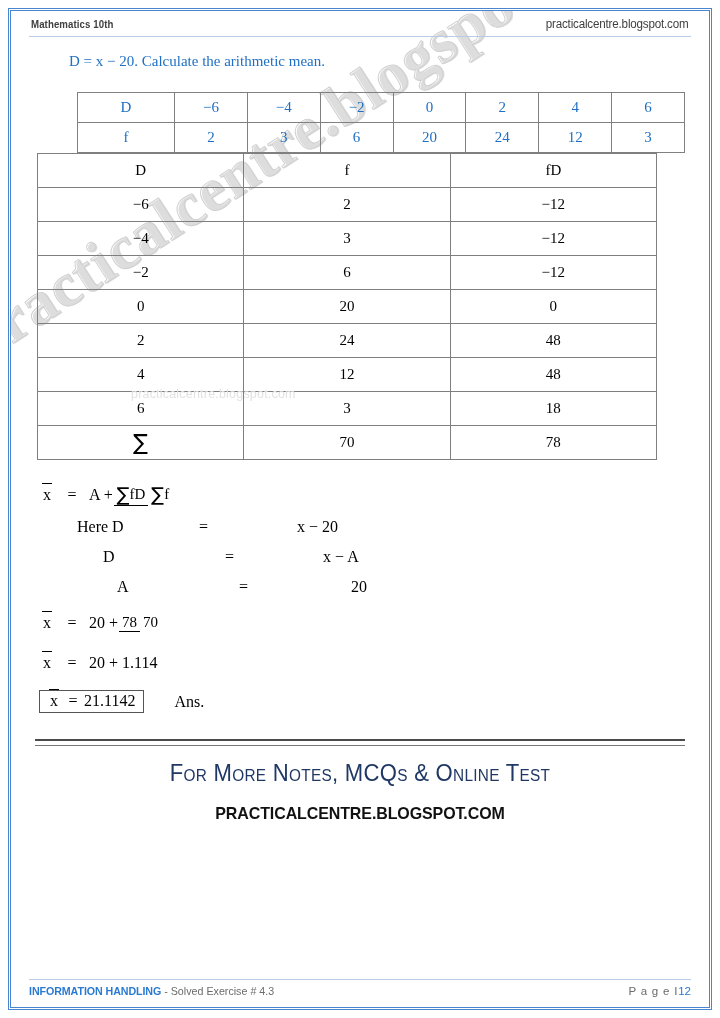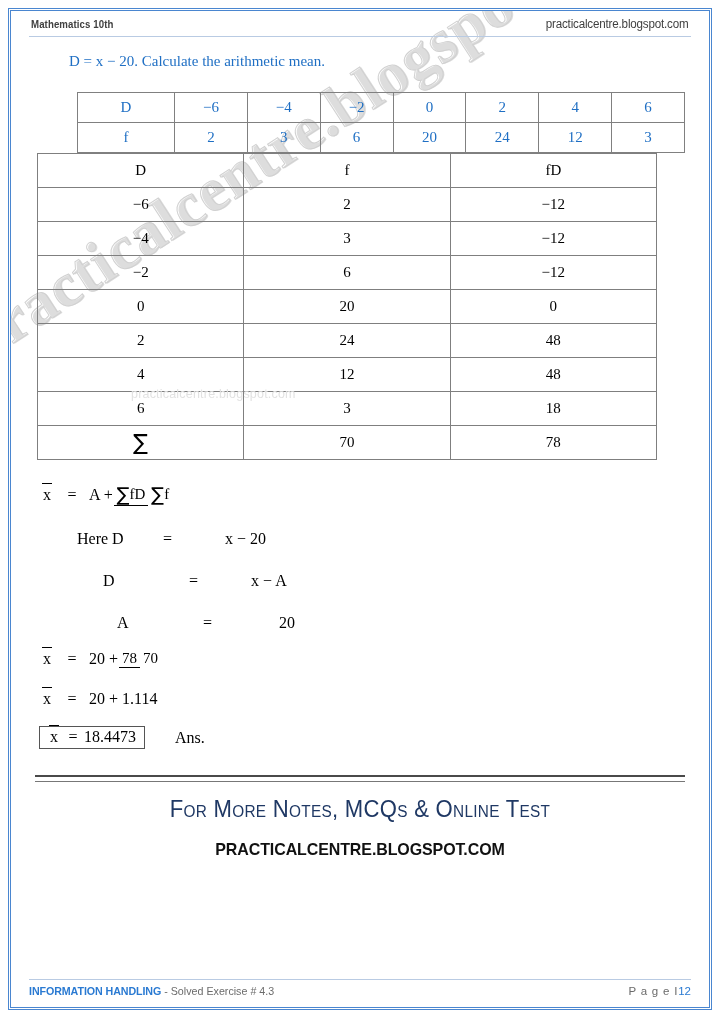--- a/index.html
+++ b/index.html
@@ -205,21 +205,22 @@
   .sig {
     font-family: "DejaVu Sans", sans-serif;
     font-size: 19px;
     vertical-align: -2px;
   }
 
   .row-sub {
     display: flex;
     align-items: baseline;
     margin-left: 48px;
-    margin-top: 24px;
+    margin-top: 12px;
+    gap: 36px;
   }
   .sub-a { width: 86px; }
   .sub-b { width: 62px; }
   .sub-c { }
 
   .boxed {
     display: inline-flex;
     align-items: center;
     border: 1.2px solid #555;
     padding: 1px 8px 2px 6px;
@@ -414,21 +415,21 @@
         <div class="row-main" style="margin-top:18px">
           <span class="xbar">x</span>
           <span class="eq">=</span>
           <span>20 + 1.114</span>
         </div>
 
         <div class="row-main" style="margin-top:16px;margin-left:0">
           <span class="boxed">
             <span class="xbar">x</span>
             <span style="width:22px;text-align:center">=</span>
-            <span>18.4473</span>
+            <span>21.1142</span>
           </span>
           <span class="ans-word">Ans.</span>
         </div>
 
       </div>
 
       <div class="promo-rule"></div>
       <div class="promo">
         <div class="promo-title">For More Notes, MCQs &amp; Online Test</div>
         <div class="promo-url">PRACTICALCENTRE.BLOGSPOT.COM</div>

